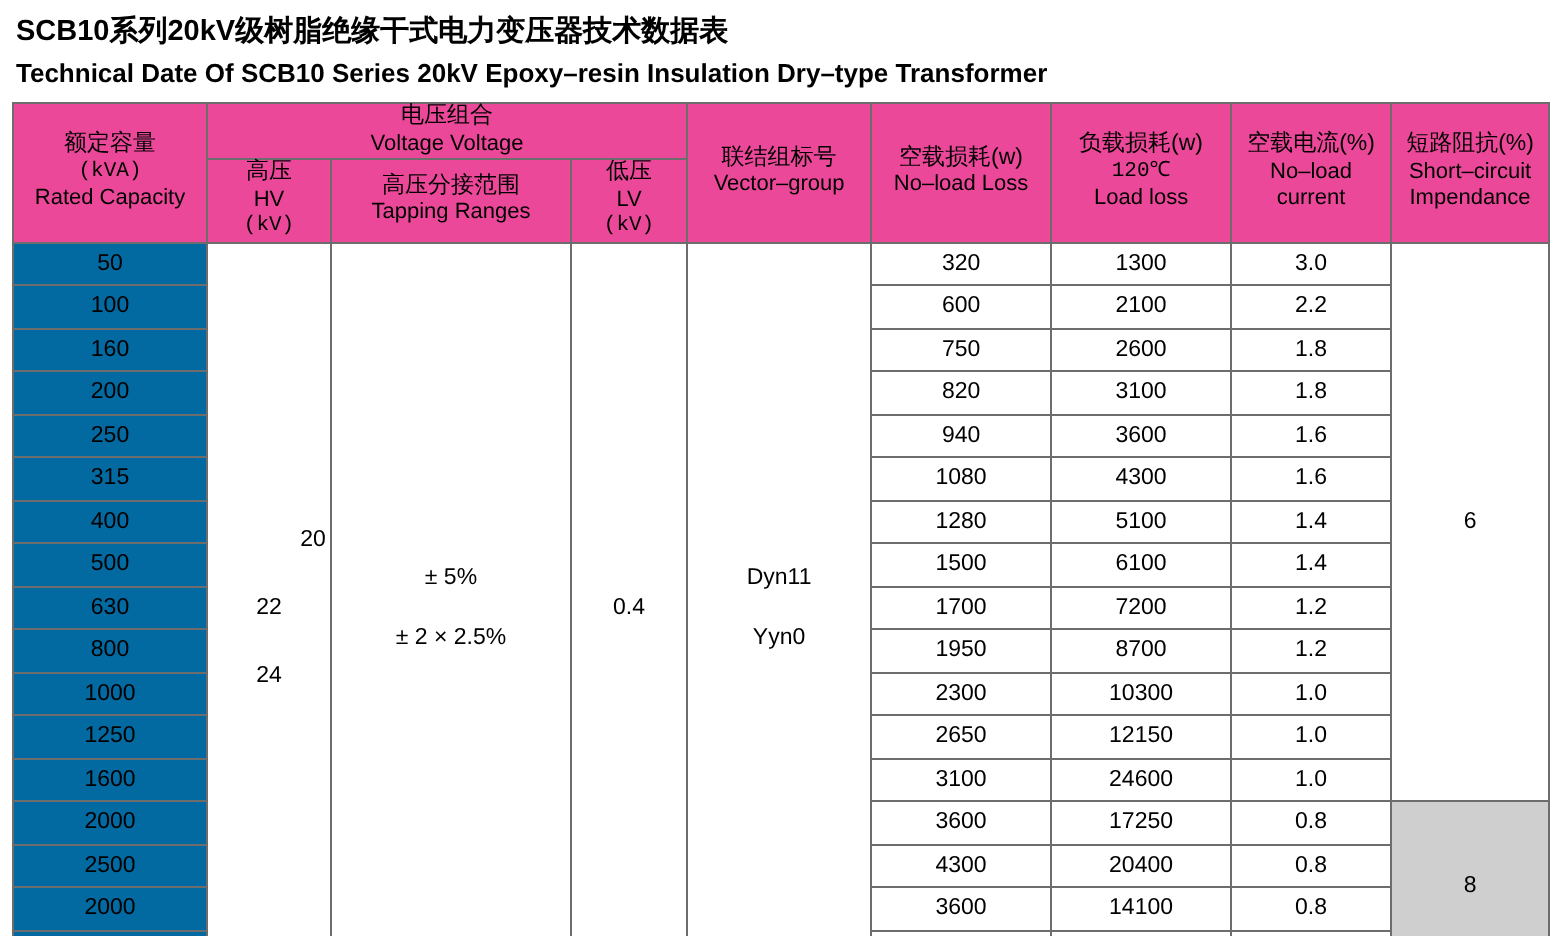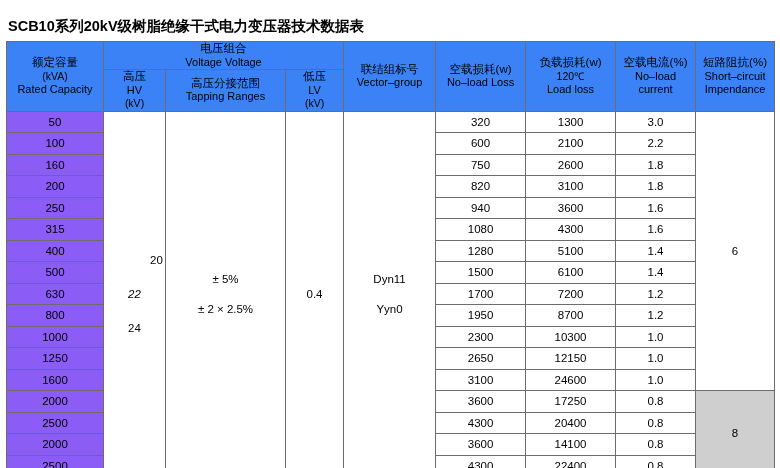--- a/index.html
+++ b/index.html
@@ -12,21 +12,21 @@
     height: 468px;
     font-family: "Liberation Sans", sans-serif;
     color: #000;
     overflow: hidden;
   }
   .page {
     position: relative;
     width: 780px;
     height: 436px;
     box-sizing: border-box;
-    padding: 16px 6px 0 6px;
+    padding: 6px 6px 0 6px;
   }
   .title-block {
     padding-left: 2px;
   }
   .title-cn {
     font-size: 14.5px;
     font-weight: bold;
     letter-spacing: 0px;
     line-height: 20px;
     white-space: nowrap;
@@ -45,44 +45,45 @@
     table-layout: fixed;
   }
   table.spec td, table.spec th {
     border: 1px solid #6d6d6d;
     text-align: center;
     vertical-align: middle;
     font-size: 11.5px;
     padding: 0;
   }
   thead td {
-    background: #3b82f6;
+    background: #ec4899;
     font-weight: normal;
     line-height: 13.5px;
     padding: 2px 1px;
   }
   .hdr-cn {
     font-size: 11.5px;
     display: block;
   }
   .hdr-en {
     font-size: 11px;
     display: block;
   }
   .hdr-sm {
     font-size: 10.5px;
     display: block;
+    font-family: Liberation Mono, monospace;
   }
   tbody td {
     height: 20.5px;
     line-height: 20.5px;
     font-size: 11.5px;
   }
   td.cap {
-    background: #8b5cf6;
+    background: #0369a1;
   }
   td.val {
     background: #ffffff;
   }
   td.merge-white {
     background: #ffffff;
   }
   td.merge-gray {
     background: #cfcfcf;
   }
@@ -102,20 +103,21 @@
     line-height: 30px;
   }
 </style>
 </head>
 <body>
 
 <div class="page">
 
   <div class="title-block">
     <div class="title-cn">SCB10系列20kV级树脂绝缘干式电力变压器技术数据表</div>
+    <div class="title-en">Technical Date Of  SCB10 Series 20kV Epoxy–resin Insulation Dry–type Transformer</div>
   </div>
 
   <table class="spec">
     <colgroup>
       <col style="width:97px">
       <col style="width:62px">
       <col style="width:120px">
       <col style="width:58px">
       <col style="width:92px">
       <col style="width:90px">
@@ -173,21 +175,21 @@
           <span class="hdr-en">LV</span>
           <span class="hdr-sm">(kV)</span>
         </td>
       </tr>
     </thead>
     <tbody>
         <tr>
           <td class="cap">50</td>
           <td class="hv-cell stack" rowspan="17" style="line-height: normal;">
             <span style="line-height: 34px; margin-left: 44px;">20</span>
-            <span style="line-height: 34px; font-style: italic;">22</span>
+            <span style="line-height: 34px;">22</span>
             <span style="line-height: 34px;">24</span>
           </td>
           <td class="merge-white tap" rowspan="17">
             <span>± 5%</span>
             <span>± 2 × 2.5%</span>
           </td>
           <td class="merge-white" rowspan="17">0.4</td>
           <td class="merge-white vg" rowspan="17">
             <span>Dyn11</span>
             <span>Yyn0</span>

